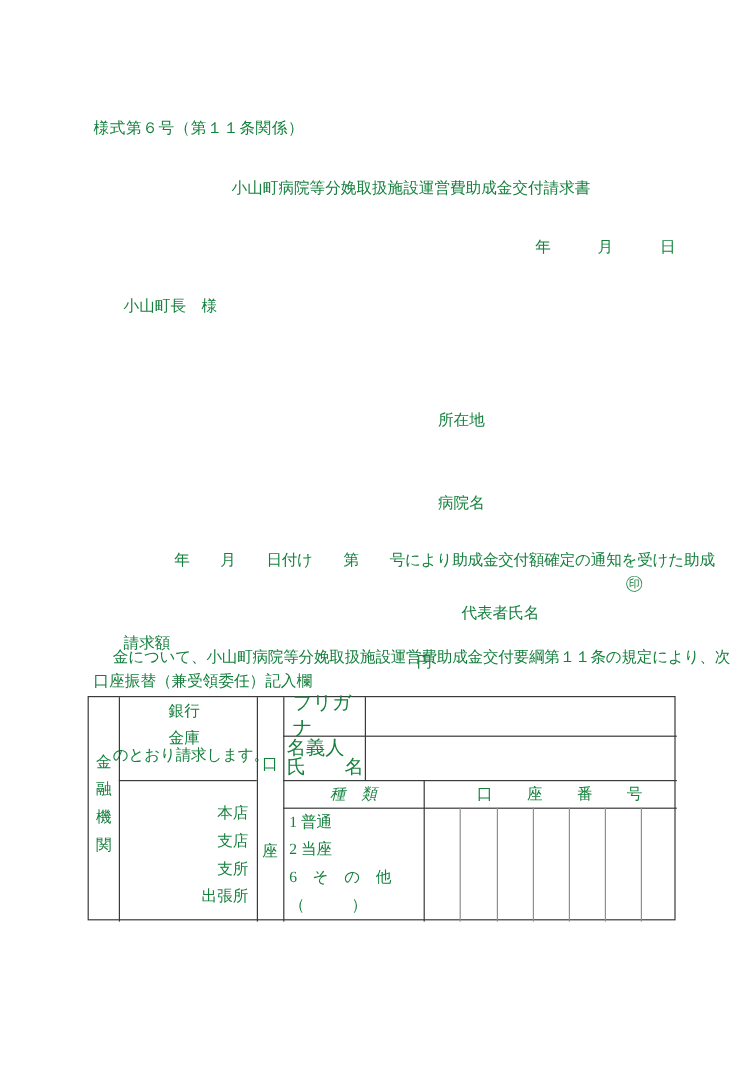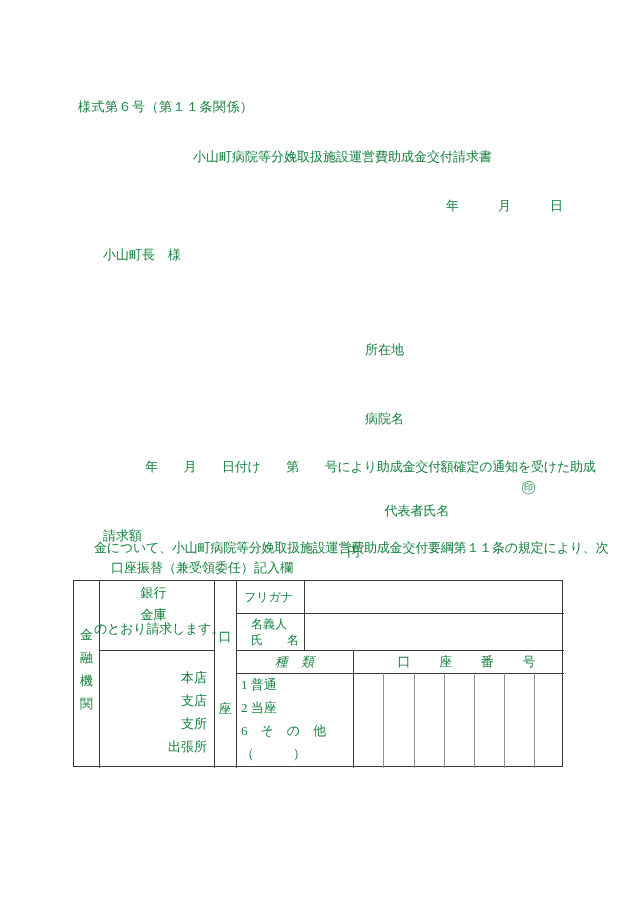--- a/index.html
+++ b/index.html
@@ -25,40 +25,40 @@
   .sender { left: 365px; top: 292px; line-height: 23px; width: 230px; }
   .sender .rep-row { position: relative; }
   .seal { position: absolute; left: 156px; top: 0; font-size: 15px; }
 
   .body-par { left: 78px; top: 399px; line-height: 27px; letter-spacing: -0.2px; margin-left: 16px; }
 
   .claim-row { left: 0; top: 511px; width: 630px; }
   .claim-label { position: absolute; left: 103px; text-align: center; }
   .claim-unit  { position: absolute; left: 347px; }
 
-  .table-caption { left: 78px; top: 559px; margin-left: 33px; }
+  .table-caption { left: 78px; top: 559px; }
 
   .bank-table {
     position: absolute;
     left: 73px; top: 580px;
     width: 490px; height: 187px;
     border: 1px solid #3a3a3a;
   }
   .vline, .hline { position: absolute; background: #3a3a3a; }
   .vline { width: 1px; }
   .hline { height: 1px; }
   .vline.light { background: #8f8f8f; }
 
   .cell { position: absolute; }
   .fin-col { left: 0; top: 42px; width: 25px; text-align: center; line-height: 23px; }
   .bank-types { left: 26px; top: 0; width: 113px; text-align: center; padding: 1px 6px 0 0; line-height: 21.5px; }
   .branch-types { left: 26px; top: 69px; width: 113px; text-align: right; padding: 16px 6px 0 0; line-height: 23px; }
   .acc-char { left: 140px; width: 22px; text-align: center; }
-  .furigana-cell { left: 162px; top: 0; width: 68px; height: 32px; display: flex; align-items: center; padding-left: 8px; font-size: 12px; }
-  .holder-cell { left: 162px; top: 32px; width: 68px; padding: 3px 0 0 15px; font-size: 12px; line-height: 16px; }
+  .furigana-cell { left: 162px; top: 0; width: 68px; height: 32px; display: flex; align-items: center; padding-left: 8px; font-size: 16px; }
+  .holder-cell { left: 162px; top: 32px; width: 68px; padding: 3px 0 0 3px; font-size: 16px; line-height: 16px; }
   .blank-cell { left: 230px; width: 260px; }
   .type-header { left: 162px; top: 69px; width: 117px; height: 23px; text-align: center; line-height: 23px; font-style: italic; }
   .accno-header { left: 279px; top: 69px; width: 211px; height: 23px; display: flex; justify-content: space-evenly; align-items: center; padding-left: 16px; }
   .options-cell { left: 162px; top: 92px; width: 117px; padding-left: 5px; line-height: 23px; }
   .digit-cell { top: 92px; height: 95px; }
 
   .note { left: 78px; top: 770px; }
 </style>
 </head>
 <body>

